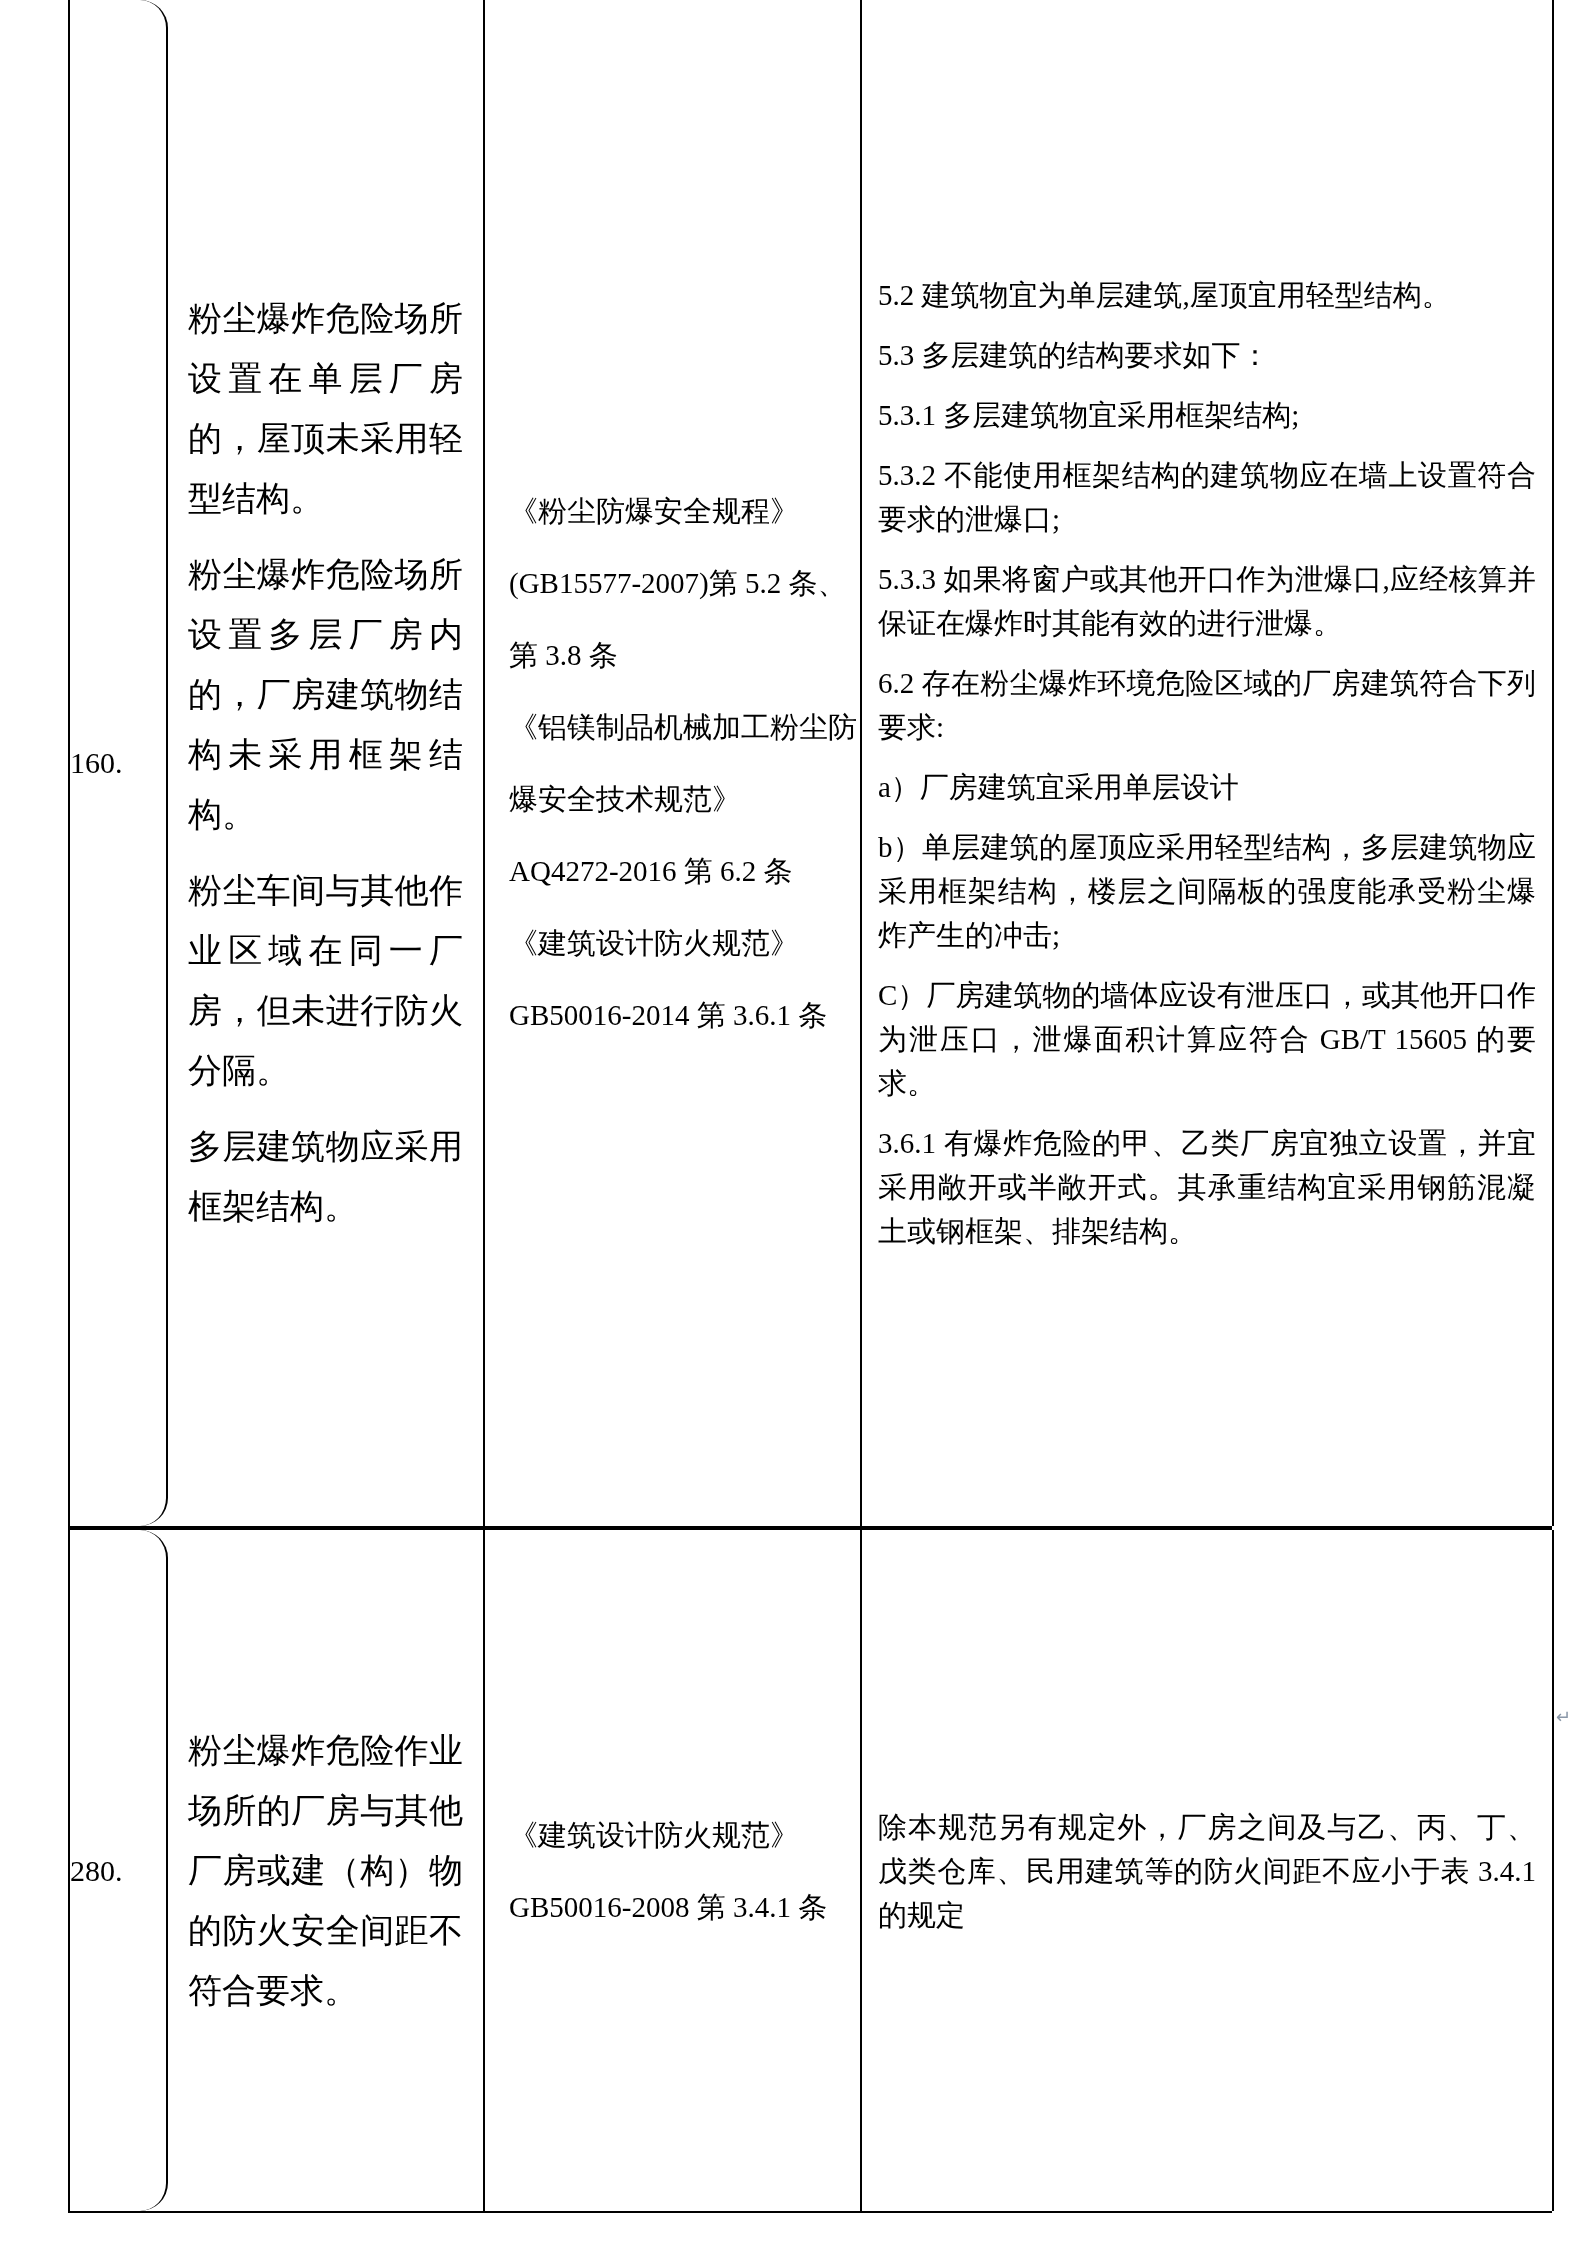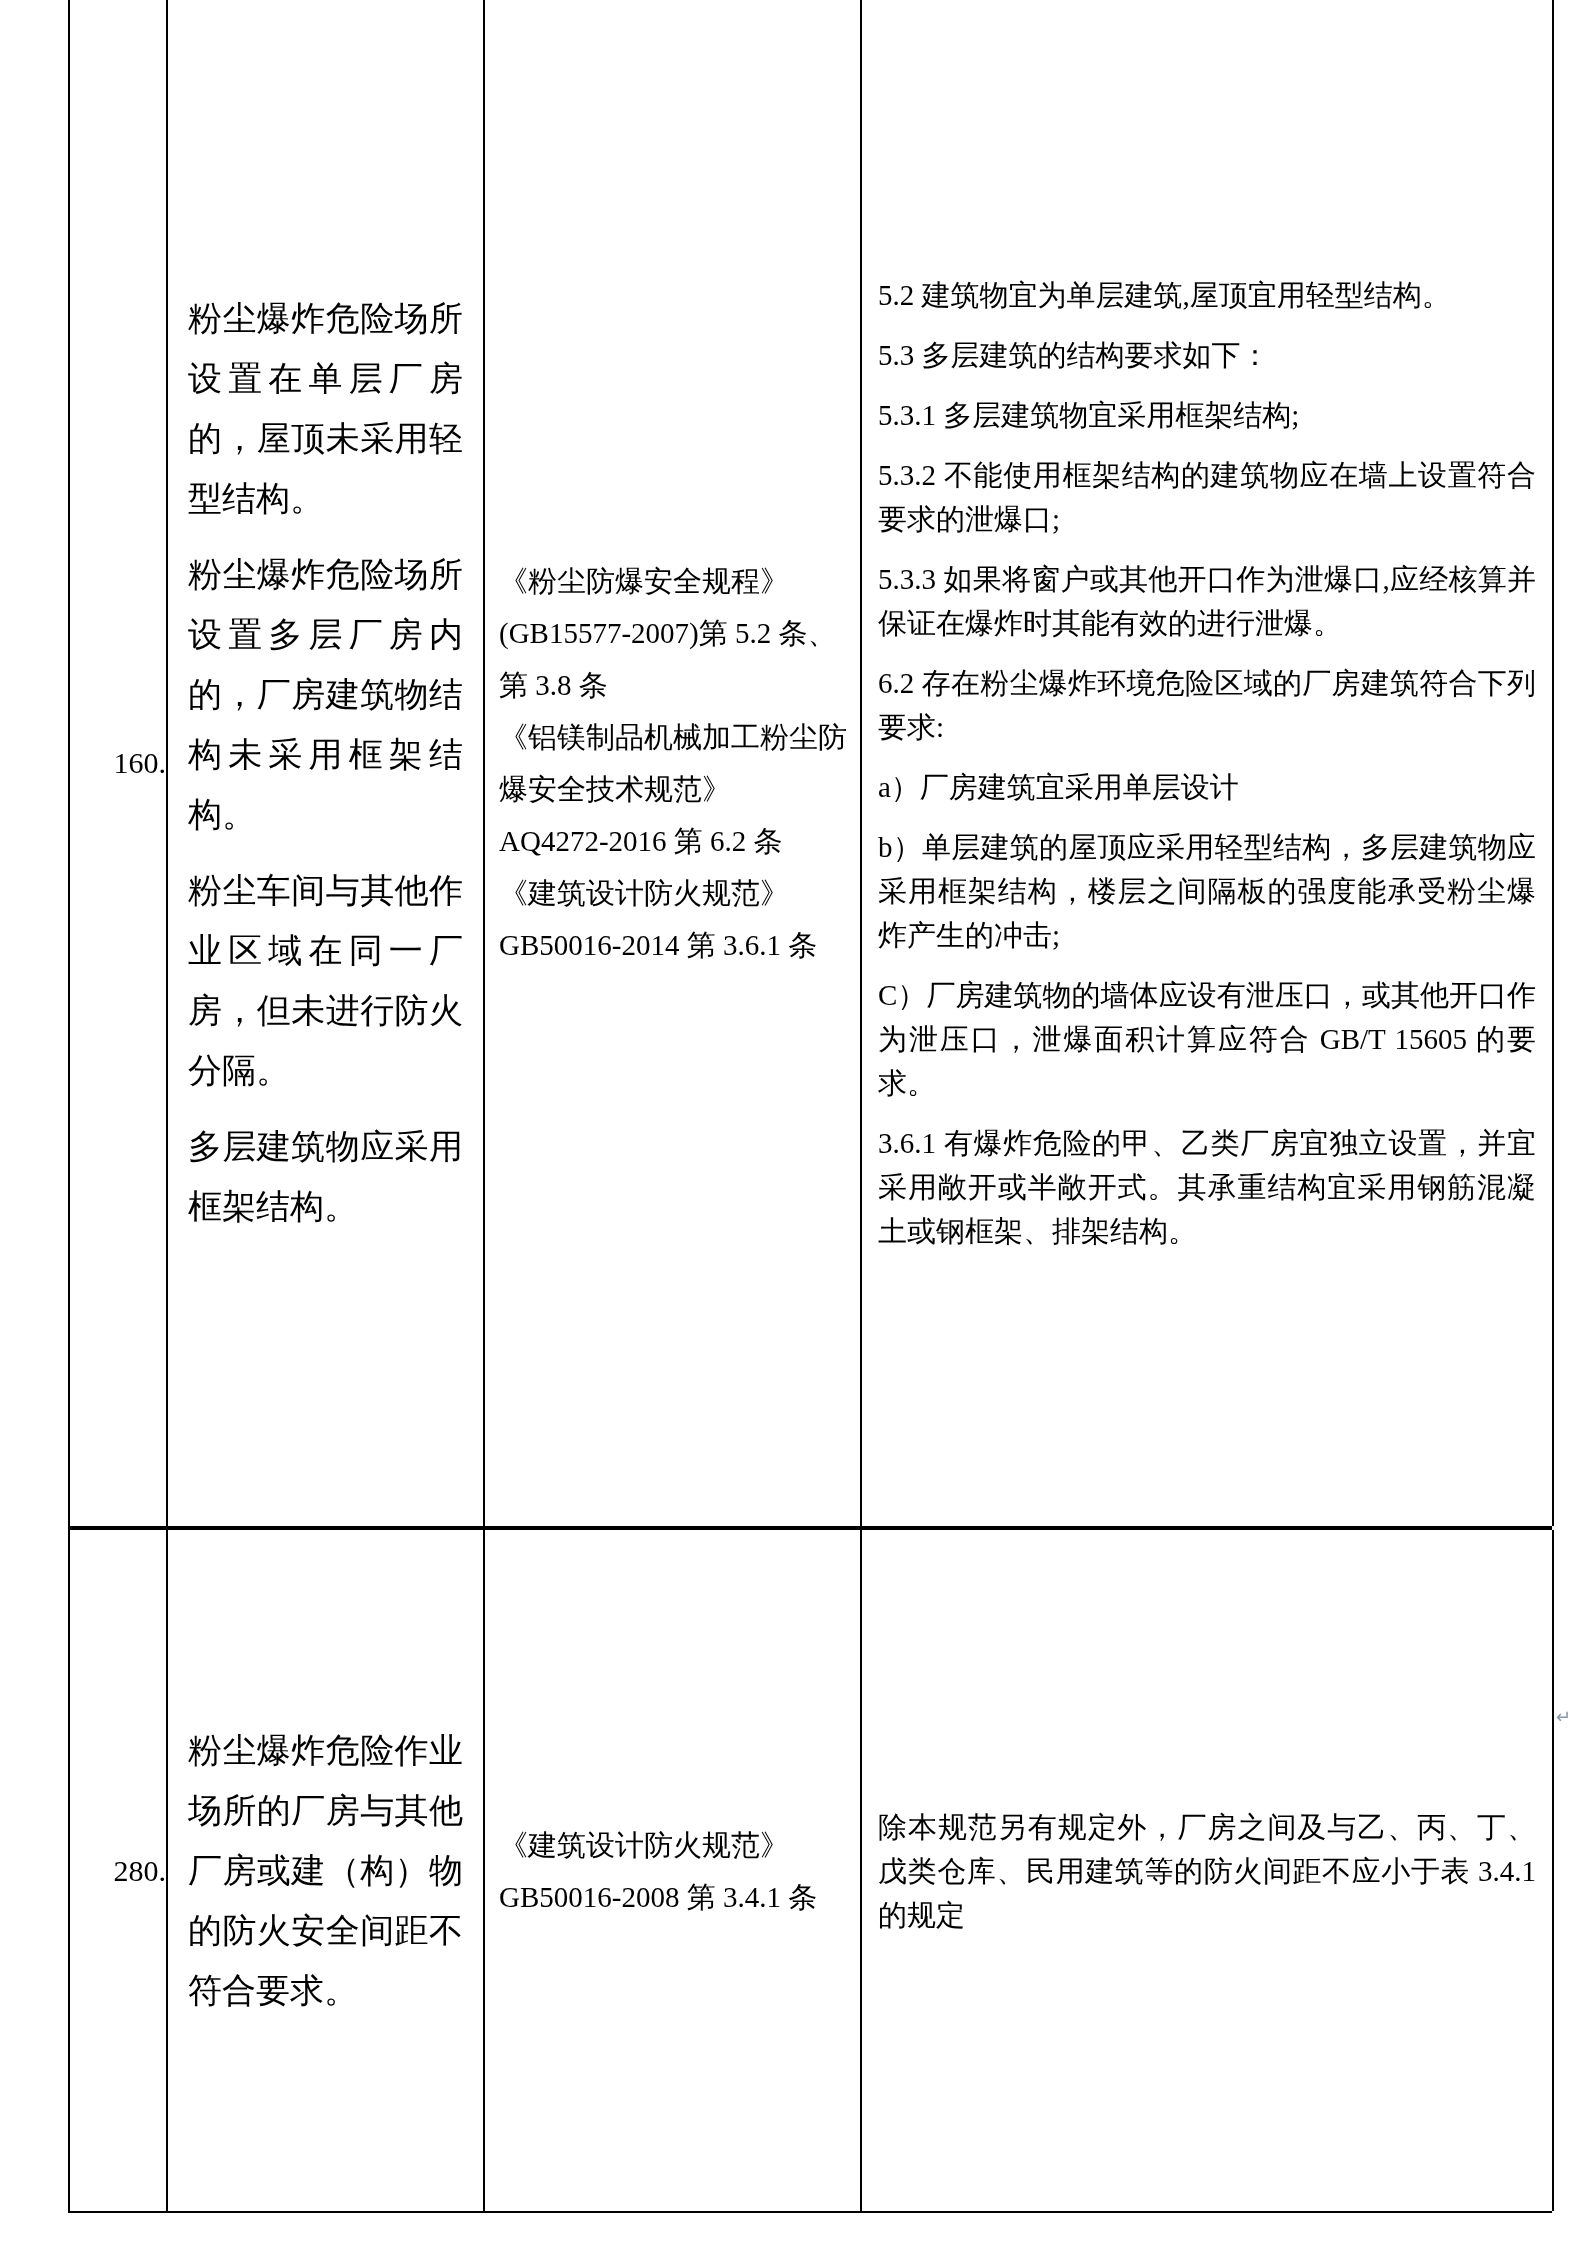--- a/index.html
+++ b/index.html
@@ -44,23 +44,24 @@
   }
   .cell {
     border-right: 2px solid #000000;
     box-sizing: border-box;
     display: flex;
     flex-direction: column;
     justify-content: center;
     overflow: hidden;
   }
   .num {
-    align-items: flex-end;
+    align-items: flex-start;
     font-size: 30px;
     line-height: 44px;
+    border-radius: 28px;
   }
   .col2 {
     padding: 12px 12px;
     font-size: 34px;
     line-height: 60px;
   }
   .col3 {
     padding: 0 2px 0 10px;
     font-size: 29px;
     line-height: 44px;
@@ -68,21 +69,21 @@
   .col4 {
     padding: 0 8px;
     font-size: 29px;
     line-height: 44px;
   }
   .para {
     margin: 8px;
     text-align: justify;
   }
   .line {
-    margin: 4px;
+    margin: 14px;
     white-space: nowrap;
   }
   .row-end-mark {
     position: absolute;
     left: 1556px;
     top: 1708px;
     font-size: 18px;
     line-height: 18px;
     color: #8a97a8;
   }

